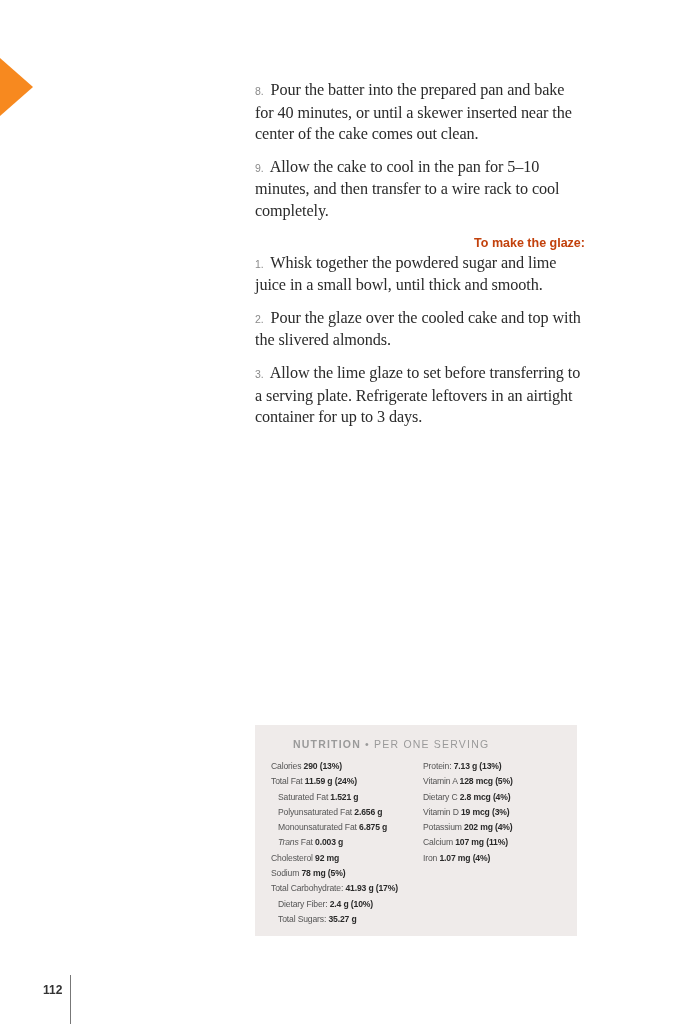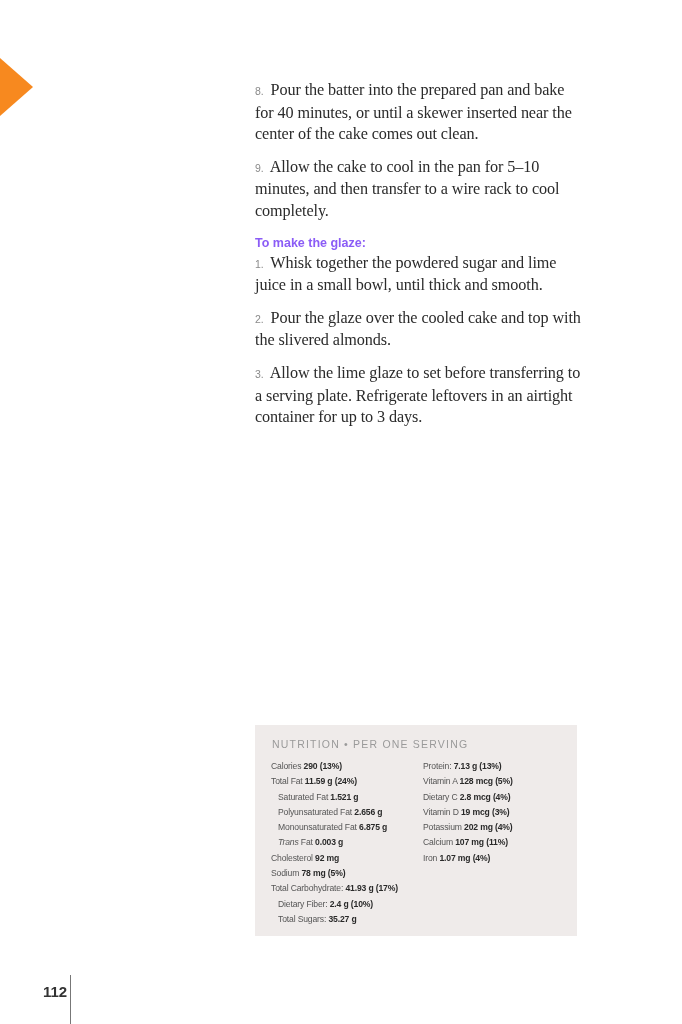--- a/index.html
+++ b/index.html
@@ -21,52 +21,52 @@
   .step {
     font-size: 16.2px; line-height: 21.6px; margin: 0 0 11px 0;
     letter-spacing: -0.1px;
   }
   .step .num {
     font-family: "Liberation Sans", "DejaVu Sans", sans-serif;
     font-size: 10.5px; color: #8a8a8a; margin-right: 3px;
   }
   .subhead {
     font-family: "Liberation Sans", "DejaVu Sans", sans-serif;
-    font-weight: bold; font-size: 12.5px; color: #8b5cf6;
-    margin: 12px 0 2px 0; line-height: 16px;
+    font-weight: bold; font-size: 12.5px; color: #c2410c;
+    margin: 12px 0 2px 0; line-height: 16px; text-align: right;
   }
   .nutrition {
     position: absolute; left: 255px; top: 725px; width: 322px; height: 211px;
     background: #efebea;
     font-family: "Liberation Sans", "DejaVu Sans", sans-serif;
     box-sizing: border-box;
   }
   .nut-title {
     position: absolute; left: 17px; top: 13px;
     font-size: 10.5px; letter-spacing: 1.2px; color: #9a9a9a;
   }
-  .nut-title b { font-weight: normal; color: #9a9a9a; }
+  .nut-title b { font-weight: bold; color: #9a9a9a; margin-left: 21px; }
   .nut-col { position: absolute; top: 34px; }
   .nut-col.left { left: 16px; }
   .nut-col.right { left: 168px; }
   .nut-row {
     font-size: 8.6px; line-height: 15.3px; color: #555; white-space: nowrap;
     letter-spacing: -0.15px;
   }
   .nut-row.indent { padding-left: 7px; }
   .nut-row .val { font-weight: bold; color: #2a2a2a; }
   .nut-row .it { font-style: italic; text-align: center; }
   .footer-line {
     position: absolute; left: 70px; top: 975px; width: 1px; height: 49px;
     background: #777;
   }
   .page-num {
     position: absolute; left: 43px; top: 983px;
     font-family: "Liberation Sans", "DejaVu Sans", sans-serif;
-    font-size: 15px; font-weight: bold; color: #333;
+    font-size: 12px; font-weight: bold; color: #333;
   }
   .running-head {
     position: absolute; left: 79px; top: 1042px;
     font-family: "Liberation Sans", "DejaVu Sans", sans-serif;
     font-size: 12px; letter-spacing: 0.9px; color: #777; margin-top: 8px;
   }
 </style>
 </head>
 <body>
 

